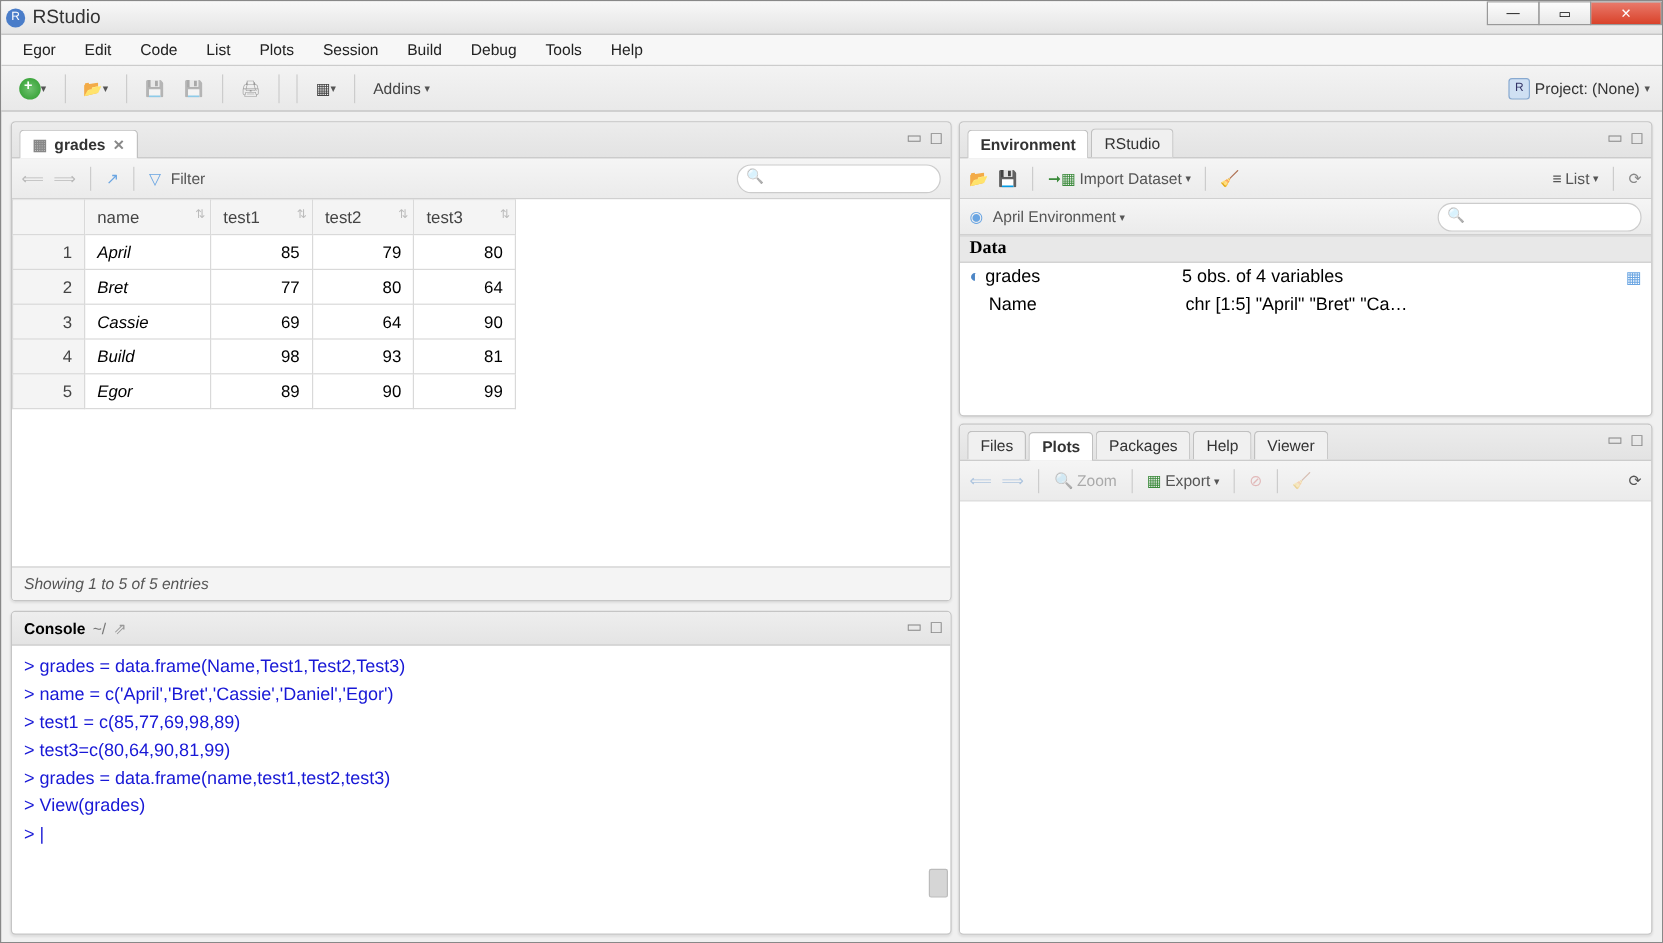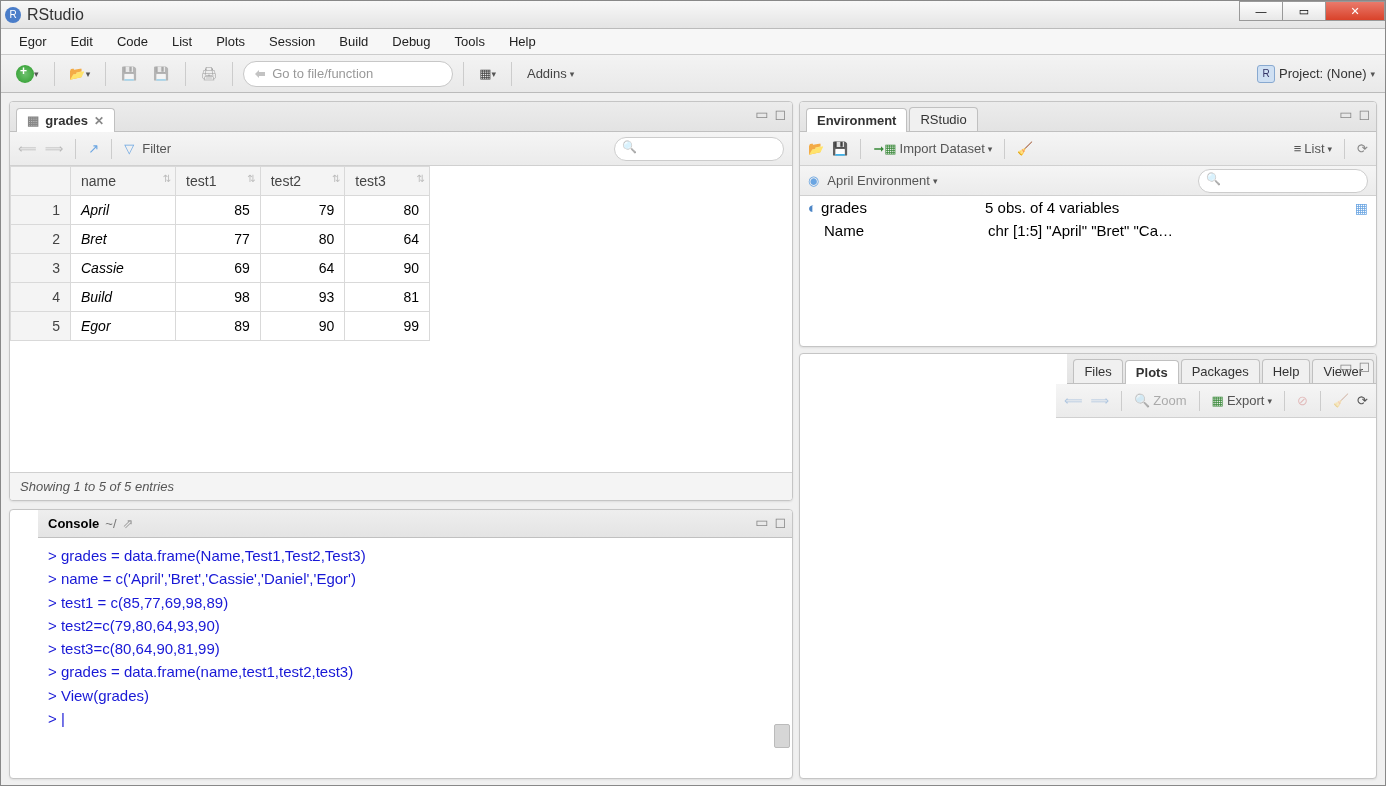--- a/index.html
+++ b/index.html
@@ -91,26 +91,20 @@
       <span class="caret">▾</span>
     </span>
   <span class="sep"></span>
   <span class="tbtn" style="color:#d98a1e;">📂 <span class="caret">▾</span></span>
   <span class="sep"></span>
   <span class="tbtn" style="opacity:.4;">💾</span>
   <span class="tbtn" style="opacity:.4;">💾</span>
   <span class="sep"></span>
   <span class="tbtn" style="opacity:.5;">🖨</span>
   <span class="sep"></span>
-  <div class="gotofile">
-    <svg width="12" height="12" viewBox="0 0 12 12">
-        <path d="M1 6 L5 2 L5 4 L11 4 L11 8 L5 8 L5 10 Z" fill="#888"></path>
-      </svg>
-    <span>Go to file/function</span>
-  </div>
   <span class="sep"></span>
   <span class="tbtn">▦ <span class="caret">▾</span></span>
   <span class="sep"></span>
   <span class="tbtn mini-btn">
       <span>Addins</span> 
       <span class="caret">▾</span>
     </span>
   <div class="project">
     <span style="width:18px;height:18px;border:1px solid #88a9d0;border-radius:3px;background:#cfe0f3;display:inline-flex;align-items:center;justify-content:center;font-size:10px;color:#336;">R</span>
     <span>Project: (None)</span>
@@ -192,35 +186,34 @@
                 <td class="num">99</td>
               </tr>
             </tbody>
         </table>
       </div>
       <div class="statusbar">Showing 1 to 5 of 5 entries</div>
     </div>
 
     <div class="splitter-h"></div>
 
-    <div class="pane" style="flex:1;padding-left:28px;">
+    <div class="pane" style="flex:1;">
       <div class="console-header">
         <span class="title">Console</span>
         <span class="path">~/</span>
         <span style="margin-left:6px;color:#999;">⇗</span>
         <div class="pane-controls">
           <span>▭</span>
           <span>◻</span>
         </div>
       </div>
       <div class="console-body" id="console-body">
         <div class="line"><span class="prompt">&gt; </span>grades = data.frame(Name,Test1,Test2,Test3)</div>
           <div class="line"><span class="prompt">&gt; </span>name = c('April','Bret','Cassie','Daniel','Egor')</div>
           <div class="line"><span class="prompt">&gt; </span>test1 = c(85,77,69,98,89)</div>
-          <div class="line"><span class="prompt">&gt; </span>test2=c(79,80,64,93,90)</div>
           <div class="line"><span class="prompt">&gt; </span>test3=c(80,64,90,81,99)</div>
           <div class="line"><span class="prompt">&gt; </span>grades = data.frame(name,test1,test2,test3)</div>
           <div class="line"><span class="prompt">&gt; </span>View(grades)</div>
           <div class="line"><span class="prompt">&gt; </span>|</div>
           <div class="console-scroll-handle"></div>
       </div>
     </div>
   </div>
 
   <div class="right-col">
@@ -255,35 +248,36 @@
       </div>
       <div class="subtoolbar" style="height:30px;">
         <span style="color:#6aa5e2;">◉</span>
         <span class="mini-btn">
             <span>April Environment</span> 
             <span class="caret">▾</span>
           </span>
         <div class="searchbox"></div>
       </div>
       <div class="env-body">
+        <div class="env-section">Data</div>
         <div class="env-row">
           <span style="color:#4d86c6;margin-right:4px;">◐</span>
           <span class="key">grades</span>
           <span class="val">5 obs. of 4 variables</span>
           <span class="grid-icon">▦</span>
         </div>
         <div class="env-row">
           <span style="width:16px;"></span>
           <span class="key">Name</span>
           <span class="val">chr [1:5] "April" "Bret" "Ca…</span>
         </div>
       </div>
     </div>
 
-    <div class="pane" style="flex:1;align-items:flex-end;">
+    <div class="pane" style="flex:1;">
       <div class="tabs" id="plots-tabs">
         <div class="tab">Files</div>
           <div class="tab active">Plots</div>
           <div class="tab">Packages</div>
           <div class="tab">Help</div>
           <div class="tab">Viewer</div>
           <div class="pane-controls">
           <span>▭</span>
           <span>◻</span>
         </div>

